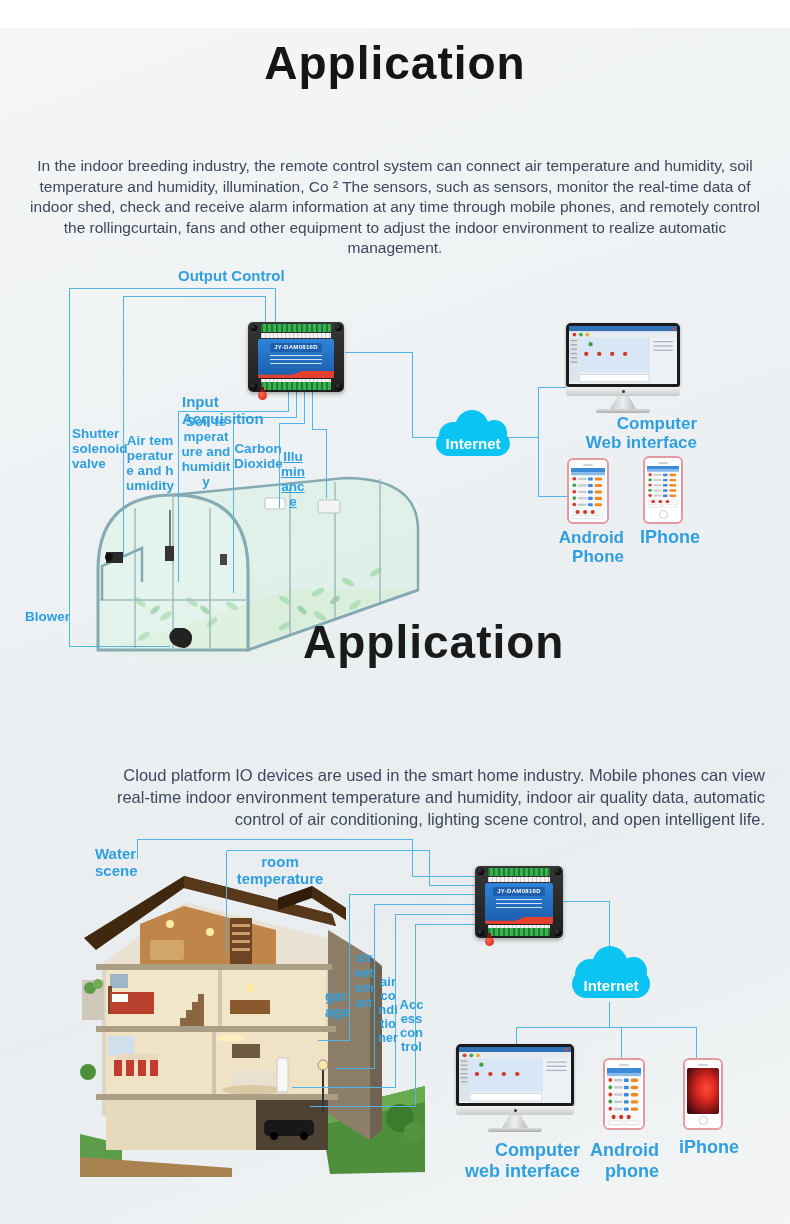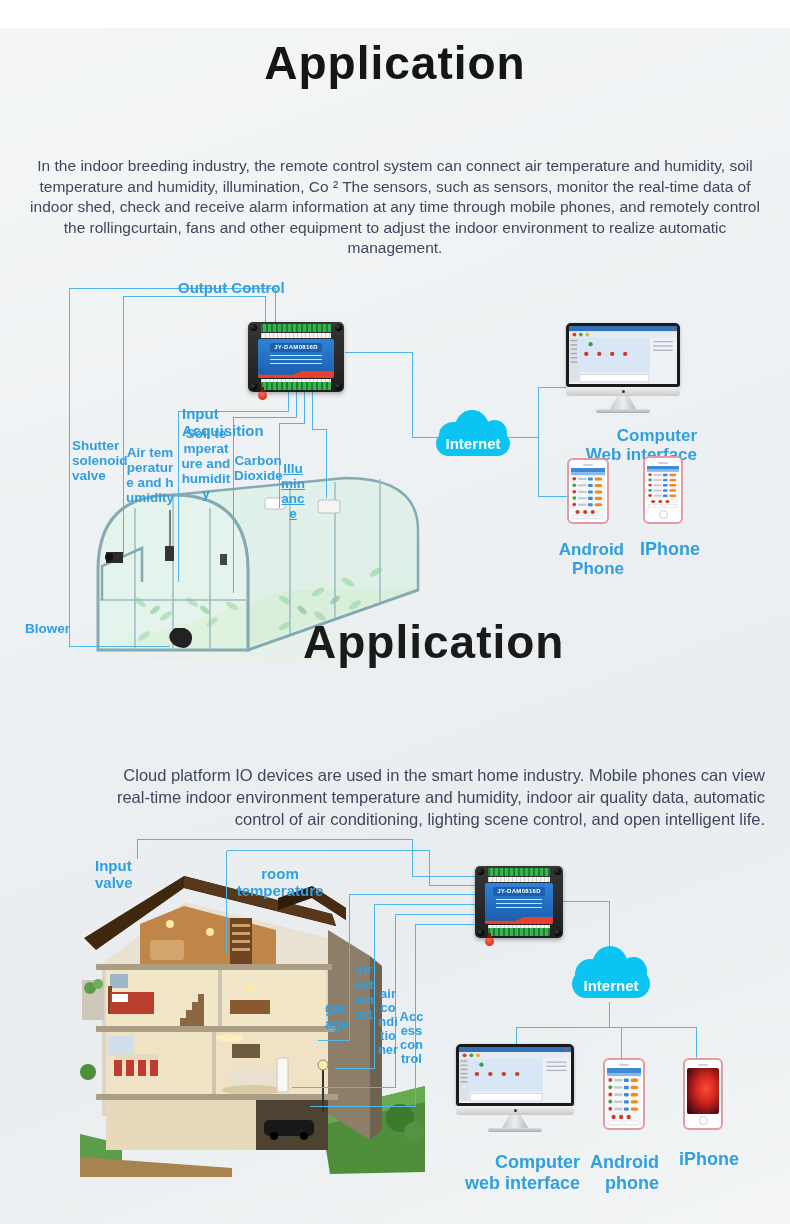--- a/index.html
+++ b/index.html
@@ -19,21 +19,21 @@
     box-shadow:0 2px 4px rgba(150,162,172,.38);}
   .section-header .grad{position:absolute;inset:0;
     background:linear-gradient(90deg,rgba(18,236,216,.95) 0%,rgba(64,240,222,.8) 5%,rgba(150,247,236,.5) 20%,rgba(230,252,249,.25) 32%,rgba(255,255,255,0) 42%);}
   .section-header::before{content:"";position:absolute;left:0;top:0;width:11px;height:100%;
     background:var(--header-teal);}
   .section-header h2{position:relative;margin:0;line-height:38px;font-size:19px;
     font-weight:bold;color:var(--header-text);}
   .para{position:absolute;color:var(--body-text);}
   .para.p1{left:30px;top:156px;width:730px;text-align:center;font-size:15.5px;line-height:20.5px;}
   .para.p2{left:83px;top:764px;width:662px;text-align:right;font-size:16.5px;line-height:22px;margin-left:20px;}
-  .clabel{position:absolute;color:var(--label-blue);font-weight:600;z-index:6;margin-top:12px;}
+  .clabel{position:absolute;color:var(--label-blue);font-weight:600;z-index:6;}
   .sm{font-size:13.5px;line-height:15px;}
   .md{font-size:15px;line-height:17px;}
   .lg{font-size:17px;line-height:19px;text-align:right;}
   .break{word-break:break-all;text-align:center;}
   .ln{position:absolute;background:var(--accent-line);z-index:4;}
   
   .cloud{position:absolute;z-index:6;}
   .cloud i{position:absolute;background:var(--cloud-cyan);border-radius:50%;}
   .cloud .p1{left:4%;top:24%;width:40%;height:56%;}
   .cloud .p2{left:26%;top:0;width:46%;height:74%;}
@@ -407,21 +407,21 @@
   <i class="ln" style="left:415px;top:925px;width:1px;height:182px"></i>
   <i class="ln" style="left:310px;top:1106px;width:106px;height:1px"></i>
   <i class="ln" style="left:563px;top:901px;width:47px;height:1px"></i>
   <i class="ln" style="left:609px;top:902px;width:1px;height:48px"></i>
   <i class="ln" style="left:609px;top:1002px;width:1px;height:26px"></i>
   <i class="ln" style="left:516px;top:1027px;width:181px;height:1px"></i>
   <i class="ln" style="left:516px;top:1028px;width:1px;height:18px"></i>
   <i class="ln" style="left:621px;top:1028px;width:1px;height:30px"></i>
   <i class="ln" style="left:696px;top:1028px;width:1px;height:30px"></i>
 
-  <div class="clabel md" style="left:95px;top:845px;width:52px;">Input valve</div>
+  <div class="clabel md" style="left:95px;top:845px;width:52px;">Water scene</div>
   <div class="clabel md" style="left:225px;top:853px;width:110px;text-align:center;">room temperature</div>
   <div class="clabel sm break" style="left:352px;top:950px;width:24px;">street smart</div>
   <div class="clabel sm" style="left:325px;top:988px;width:26px;word-break:break-all;text-align:left;font-size:14px;line-height:16px;">garage</div>
   <div class="clabel break" style="left:377px;top:975px;width:22px;font-size:13px;line-height:14px;">air conditioner</div>
   <div class="clabel break" style="left:398px;top:998px;width:27px;font-size:13px;line-height:14px;">Access control</div>
 
   <div class="dam" style="left:475px;top:866px;width:88px;height:72px;">
     <i class="screw tl"></i>
       <i class="screw tr"></i>
     <i class="screw bl"></i>

